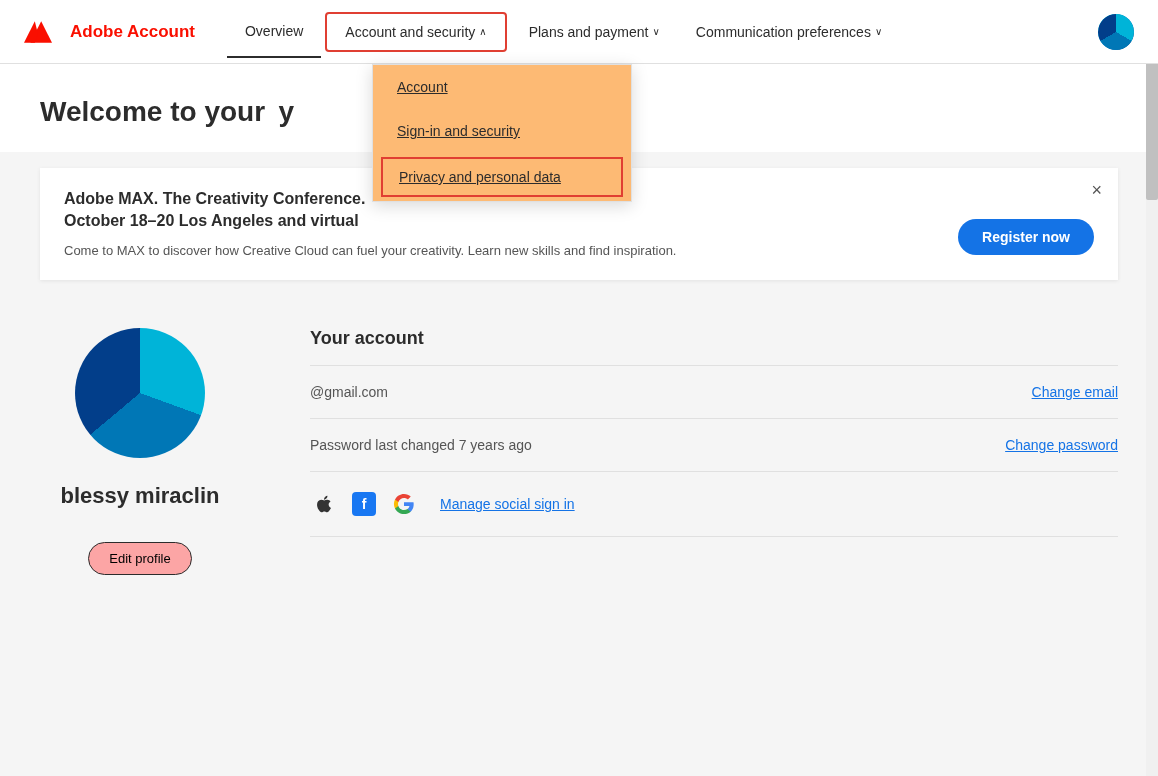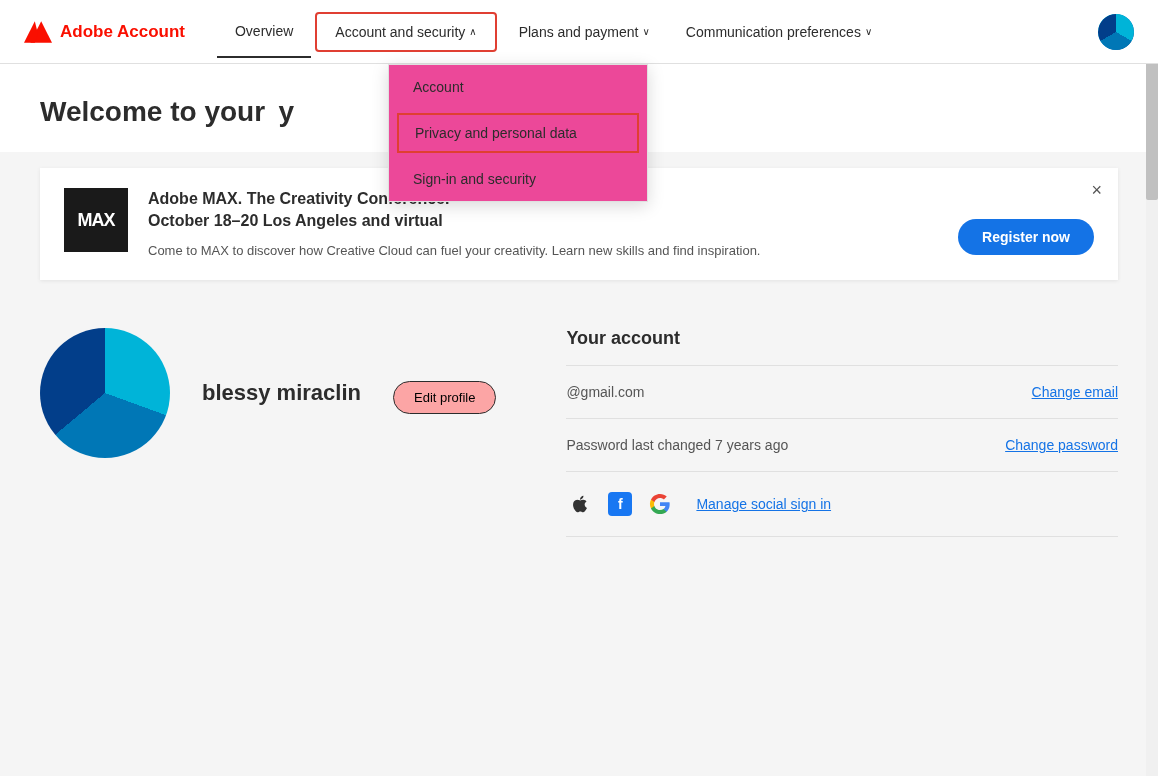--- a/index.html
+++ b/index.html
@@ -12,21 +12,21 @@
       display: flex;
       align-items: center;
       padding: 0 24px;
       border-bottom: 1px solid #e0e0e0;
       position: relative;
       z-index: 100;
     }
     .header-brand {
       display: flex;
       align-items: center;
-      gap: 8px;
+      gap: 18px;
       margin-right: 32px;
     }
     .adobe-logo {
       width: 28px;
       height: 24px;
     }
     .brand-name {
       font-size: 17px;
       font-weight: 600;
       color: #fa0f00;
@@ -76,26 +76,27 @@
       width: 36px;
       height: 36px;
       border-radius: 50%;
       background: conic-gradient(#00b4d8 0deg 120deg, #0077b6 120deg 240deg, #023e8a 240deg 360deg);
     }
 
     
     .dropdown-overlay {
       position: absolute;
       top: 64px;
-      left: 388px;
+      left: 372px;
       width: 260px;
-      background: #ec4899;
+      background: #fdba74;
       box-shadow: 0 4px 16px rgba(0,0,0,0.15);
       z-index: 200;
       border: 1px solid #e0e0e0;
+      text-decoration: underline;
     }
     .dropdown-item {
       padding: 14px 24px;
       font-size: 14px;
       color: #2c2c2c;
       cursor: pointer;
     }
     .dropdown-item.highlighted-item {
       border: 2px solid #e03f32;
       margin: 4px 8px;
@@ -183,23 +184,23 @@
 
     
     .profile-section {
       display: flex;
       gap: 60px;
       padding: 32px 40px;
       align-items: flex-start;
     }
     .profile-left {
       display: flex;
-      flex-direction: row;
-      align-items: center;
-      gap: 32px;
+      flex-direction: column;
+      align-items: center;
+      gap: 25px;
       min-width: 200px;
     }
     .profile-avatar {
       width: 130px;
       height: 130px;
       border-radius: 50%;
       background: conic-gradient(#00b4d8 0deg 110deg, #0077b6 110deg 230deg, #023e8a 230deg 360deg);
     }
     .profile-name {
       font-size: 22px;
@@ -327,38 +328,35 @@
 
   <div class="header-avatar">
     <div class="avatar-inner"></div>
   </div>
 </header>
 
 <div class="dropdown-overlay">
   <div class="dropdown-item">
     <span>Account</span>
   </div>
+  <div class="dropdown-item">
+    <span>Sign-in and security</span>
+  </div>
   <div class="dropdown-item highlighted-item">
     <span>Privacy and personal data</span>
-  </div>
-  <div class="dropdown-item">
-    <span>Sign-in and security</span>
   </div>
 </div>
 
 <main class="main">
   <div class="welcome-banner">
     <span>Welcome to your</span>
     <span style="color:#fa0f00;"> </span><span>y</span>
   </div>
 
   <div class="notification-card">
-    <div class="notification-logo">
-      <span class="notification-logo-text">MAX</span>
-    </div>
     <div class="notification-content">
       <div class="notification-title">Adobe MAX. The Creativity Conference.<br>October 18–20 Los Angeles and virtual</div>
       <div class="notification-desc">Come to MAX to discover how Creative Cloud can fuel your creativity. Learn new skills and find inspiration.</div>
     </div>
     <button class="register-btn">Register now</button>
     <span class="notification-close">×</span>
   </div>
 
   <div class="profile-section">
     <div class="profile-left">

